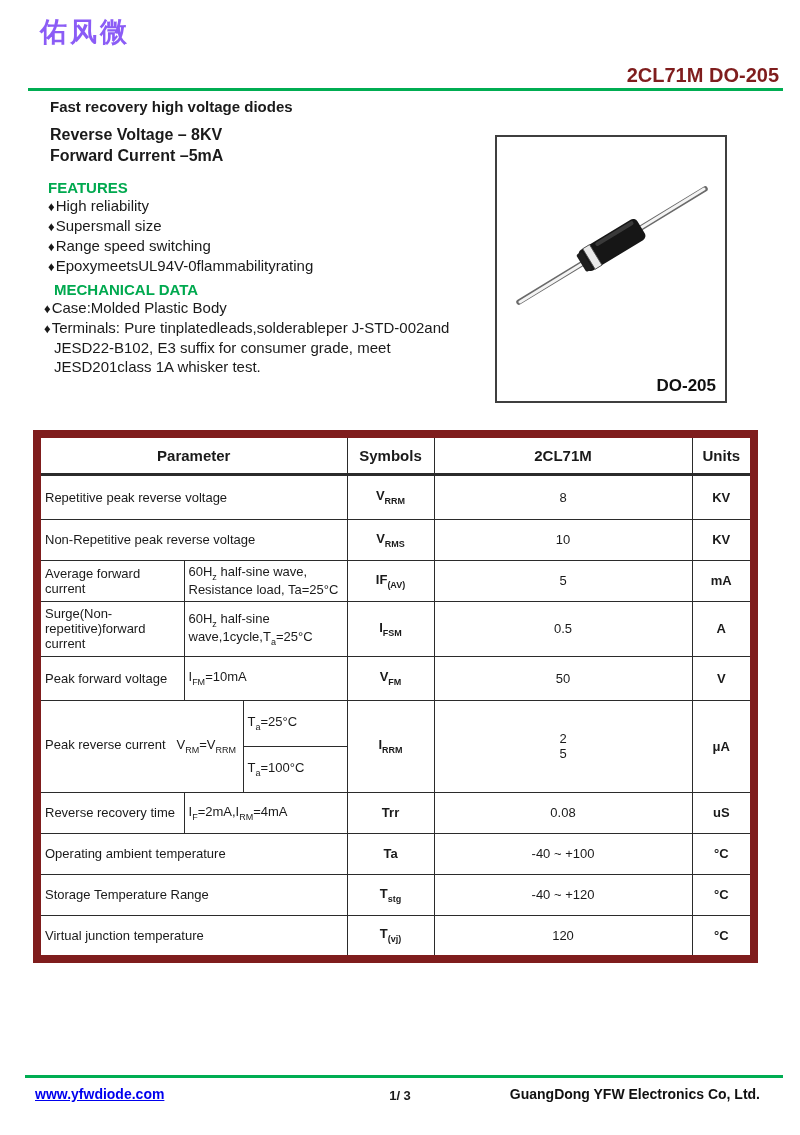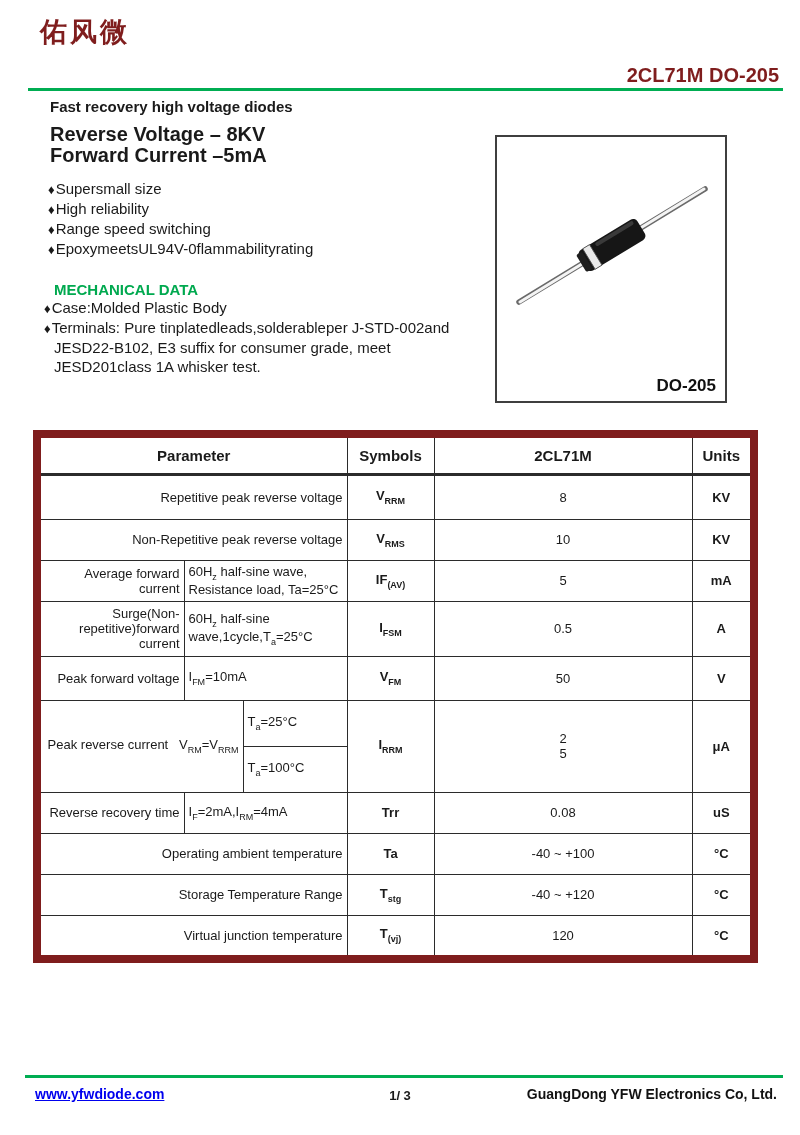--- a/index.html
+++ b/index.html
@@ -19,32 +19,32 @@
   .logo-w {
     display:inline-block; width:44px; height:35px; margin-left:3px; margin-top:7px;
     border:9px solid #F08A00; border-top:none; border-radius:0 0 12px 12px;
     position:relative;
   }
   .logo-w::after {
     content:""; position:absolute; left:50%; transform:translateX(-50%);
     top:-7px; width:9px; height:24px; background:#F08A00;
   }
   .logo-reg { font-size:13px; color:#333; margin-left:2px; margin-top:-4px; font-weight:normal; }
-  .logo-cn { font-size:27px; font-weight:bold; color:#7f1d1d; letter-spacing:3px; margin-top:4px;
+  .logo-cn { font-size:27px; font-weight:bold; color:#8b5cf6; letter-spacing:3px; margin-top:4px;
              font-family:Liberation Sans, sans-serif; }
   .doc-title {
     position:absolute; top:64px; right:21px;
     font-size:20px; font-weight:bold; color:#7f1d1d; letter-spacing:0px;
   }
   .rule-green-top { position:absolute; left:28px; top:88px; width:755px; height:3px; background:#00AD52; }
 
   
   .intro { position:absolute; left:50px; top:98px; }
   .intro-title { font-size:15px; font-weight:bold; margin-bottom:9px; }
-  .intro-line  { font-size:20px; font-weight:bold; line-height:21px; }
+  .intro-line  { font-size:16px; font-weight:bold; line-height:21px; }
 
   .section-heading { font-size:15px; font-weight:bold; color:#00A94F; }
   .features { position:absolute; left:48px; top:179px; width:440px; }
   .feat-item { font-size:15px; line-height:19px; color:#1a1a1a; }
   .blt { margin-right:1px; font-size:13px; }
 
   .mechanical { position:absolute; left:44px; top:281px; width:438px; }
   .mech-item { font-size:15px; line-height:19px; padding-left:10px; text-indent:-10px; }
   .mechanical .section-heading { padding-left:10px; }
 
@@ -57,36 +57,36 @@
 
   
   table.spec {
     position:absolute; left:33px; top:430px; width:717px;
     border-collapse:collapse; table-layout:fixed;
     font-size:13px; color:#1a1a1a;
   }
   table.spec th, table.spec td { border:1px solid #2b2b2b; padding:2px 4px; }
   table.spec { border:8px solid #7f1d1d; }
   table.spec thead th { border-bottom:3px solid #2b2b2b; font-size:15px; font-weight:bold; text-align:center; }
-  td.param { text-align:right; }
+  td.param { text-align:left; }
   td.cond  { text-align:left; }
   td.sym   { text-align:center; font-weight:bold; }
   td.val   { text-align:center; }
   td.unit  { text-align:center; font-weight:bold; }
   td.indent { padding-left:14px; }
   sub { font-size:9px; }
 
   
   .rule-green-bottom { position:absolute; left:25px; top:1075px; width:758px; height:3px; background:#00AD52; }
   .footer-link {
     position:absolute; left:35px; top:1086px; font-size:14px; font-weight:bold;
     color:#0000EE; text-decoration:underline; cursor:pointer;
   }
   .footer-page { position:absolute; left:360px; top:1088px; width:80px; text-align:center; font-size:13px; font-weight:bold; }
-  .footer-company { position:absolute; right:23px; top:1086px; font-size:14px; font-weight:bold; color:#111; }
+  .footer-company { position:absolute; right:40px; top:1086px; font-size:14px; font-weight:bold; color:#111; }
 </style>
 </head>
 <body>
 
 <div class="logo-block">
   <div class="logo-cn">佑风微</div>
 </div>
 
 <div class="doc-title">
   <span>2CL71M</span>
@@ -95,22 +95,23 @@
 
 <div class="rule-green-top"></div>
 
 <div class="intro">
   <div class="intro-title">Fast recovery high voltage diodes</div>
   <div class="intro-line">Reverse Voltage – 8KV</div>
   <div class="intro-line">Forward Current –5mA</div>
 </div>
 
 <div class="features">
+  <div class="section-heading">FEATURES</div>
+  <div class="feat-item"><span class="blt">♦</span><span>High reliability</span></div>
   <div class="feat-item"><span class="blt">♦</span><span>Supersmall size</span></div>
-  <div class="feat-item"><span class="blt">♦</span><span>High reliability</span></div>
   <div class="feat-item"><span class="blt">♦</span><span>Range speed switching</span></div>
   <div class="feat-item"><span class="blt">♦</span><span>EpoxymeetsUL94V-0flammabilityrating</span></div>
 </div>
 
 <div class="mechanical">
   <div class="section-heading">MECHANICAL DATA</div>
   <div class="mech-item"><span class="blt">♦</span><span>Case:Molded Plastic Body</span></div>
   <div class="mech-item"><span class="blt">♦</span><span>Terminals: Pure tinplatedleads,solderableper J-STD-002and JESD22-B102, E3 suffix for consumer grade, meet JESD201class 1A whisker test.</span></div>
 </div>
 

